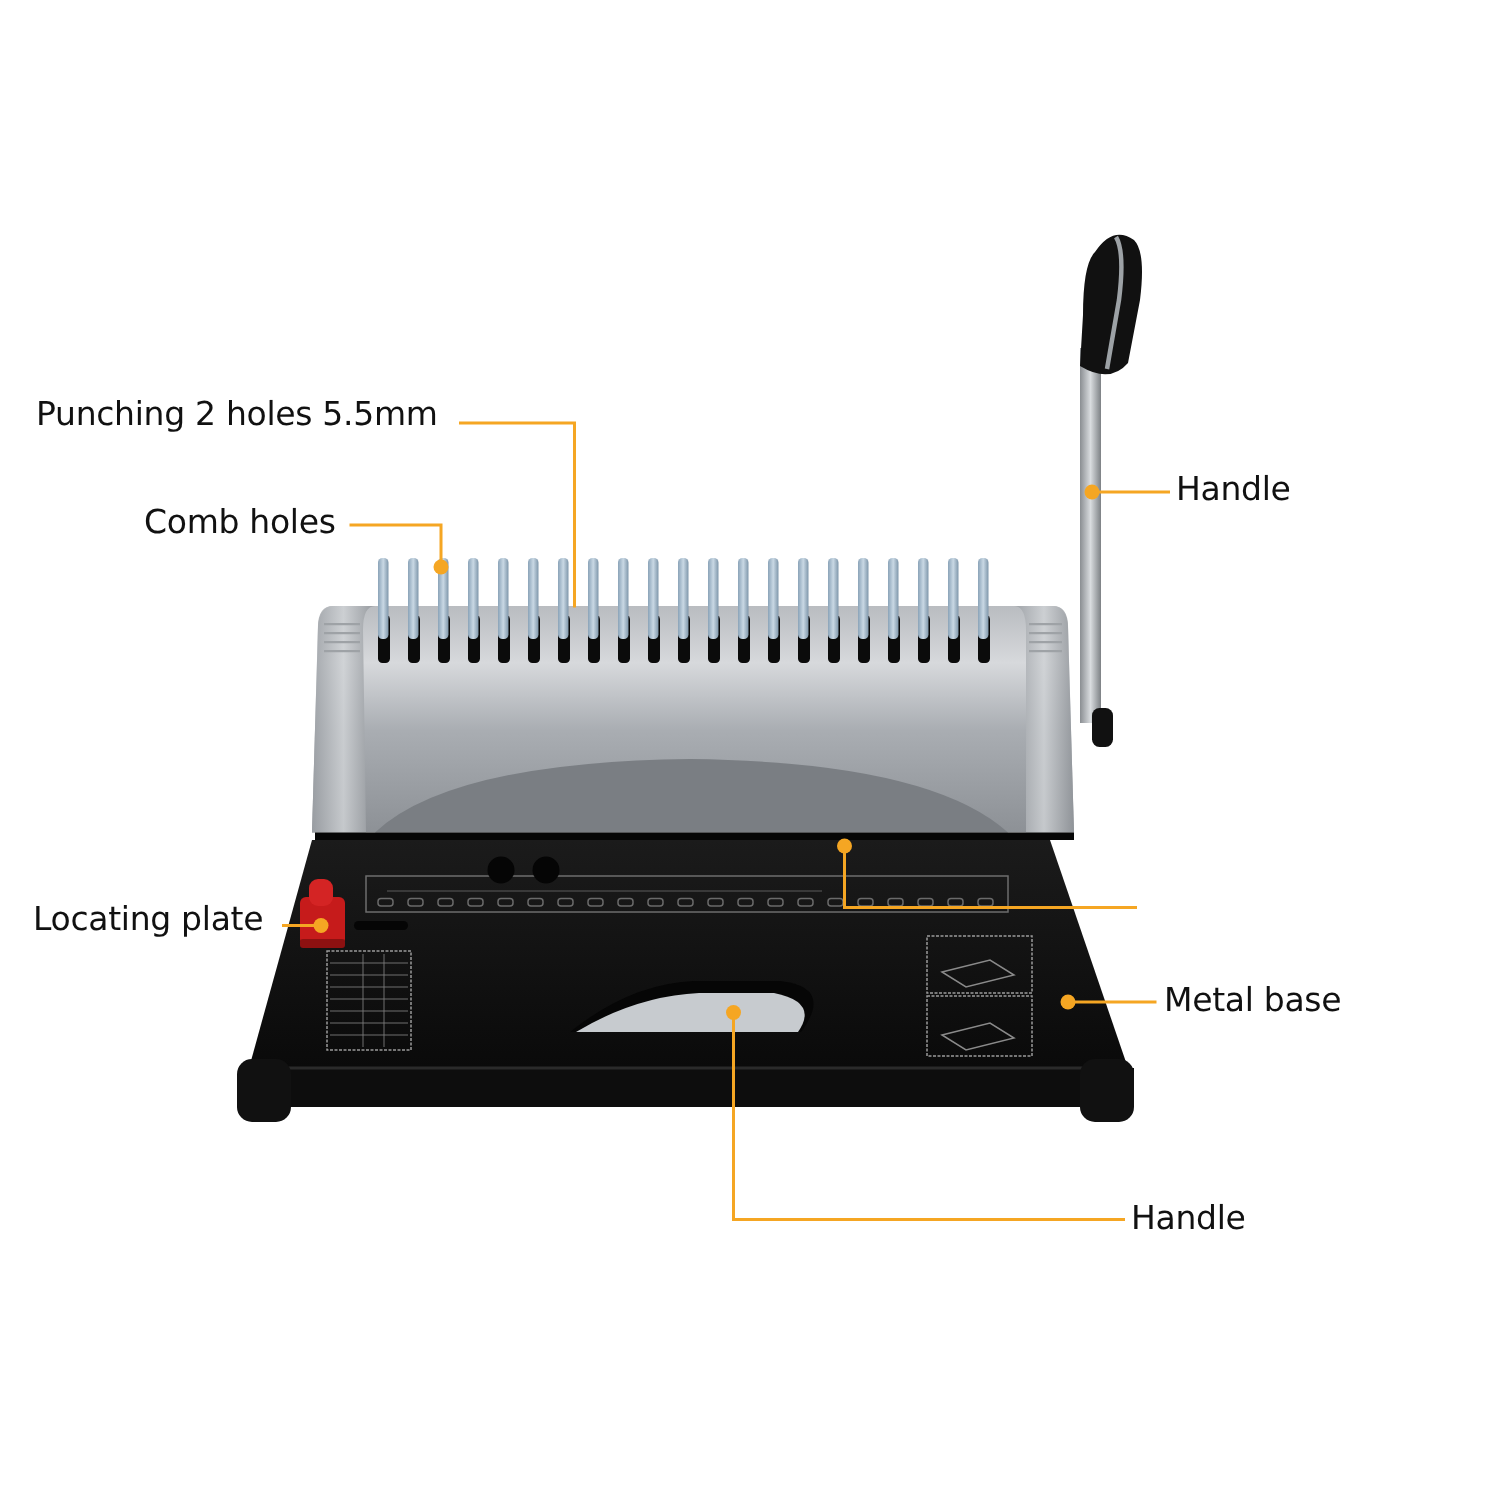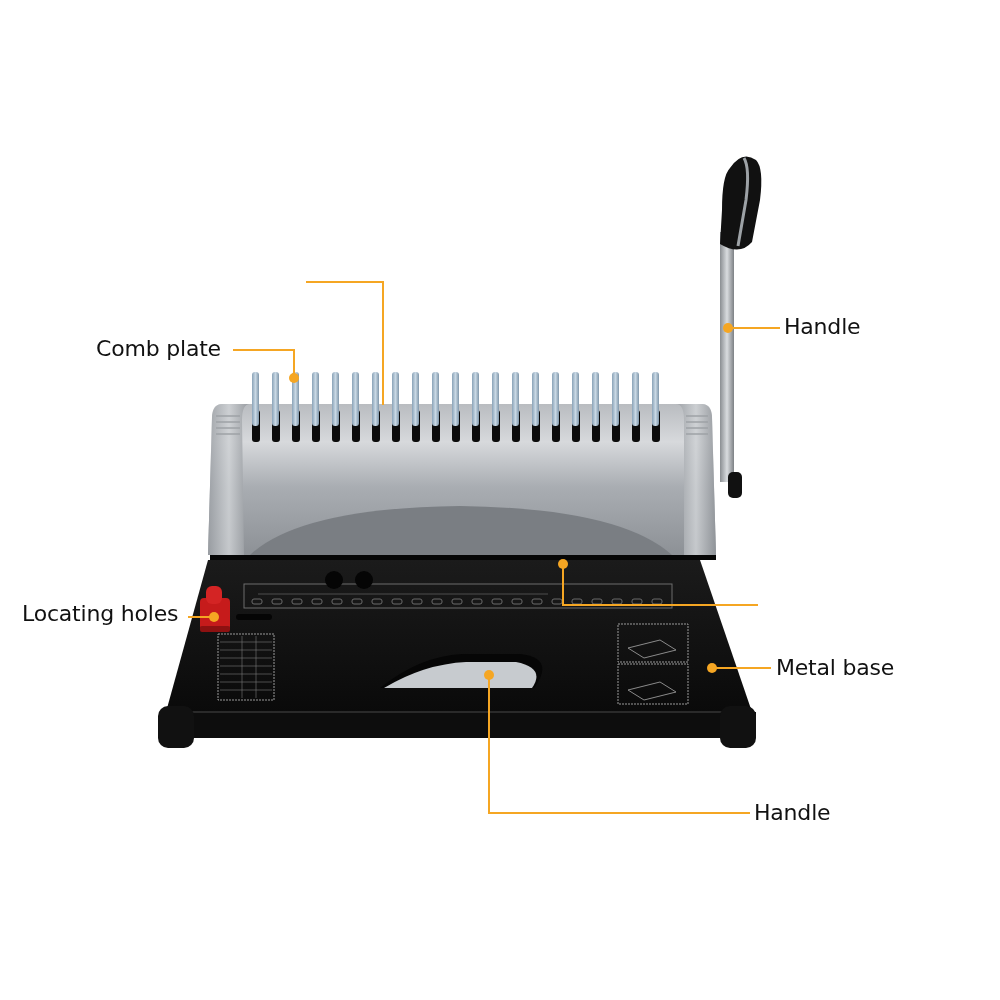--- a/index.html
+++ b/index.html
@@ -200,19 +200,20 @@
     <g fill="#F5A623">
       <circle cx="294" cy="378" r="5"></circle>
       <circle cx="728" cy="328" r="5"></circle>
       <circle cx="214" cy="617" r="5"></circle>
       <circle cx="563" cy="564" r="5"></circle>
       <circle cx="712" cy="668" r="5"></circle>
       <circle cx="489" cy="675" r="5"></circle>
     </g>
   </svg>
 
-  <div class="label" style="left:96px;top:338px;">Comb plate</div>
+  <div class="label" style="left:24px;top:266px;">Punching 2 holes 5.5mm</div>
+  <div class="label" style="left:96px;top:338px;">Comb holes</div>
   <div class="label" style="left:784px;top:316px;">Handle</div>
-  <div class="label" style="left:22px;top:603px;">Locating holes</div>
+  <div class="label" style="left:22px;top:603px;">Locating plate</div>
   <div class="label" style="left:776px;top:657px;text-align:center;">Metal base</div>
   <div class="label" style="left:754px;top:802px;">Handle</div>
 
 </div>
 
 </body></html>

